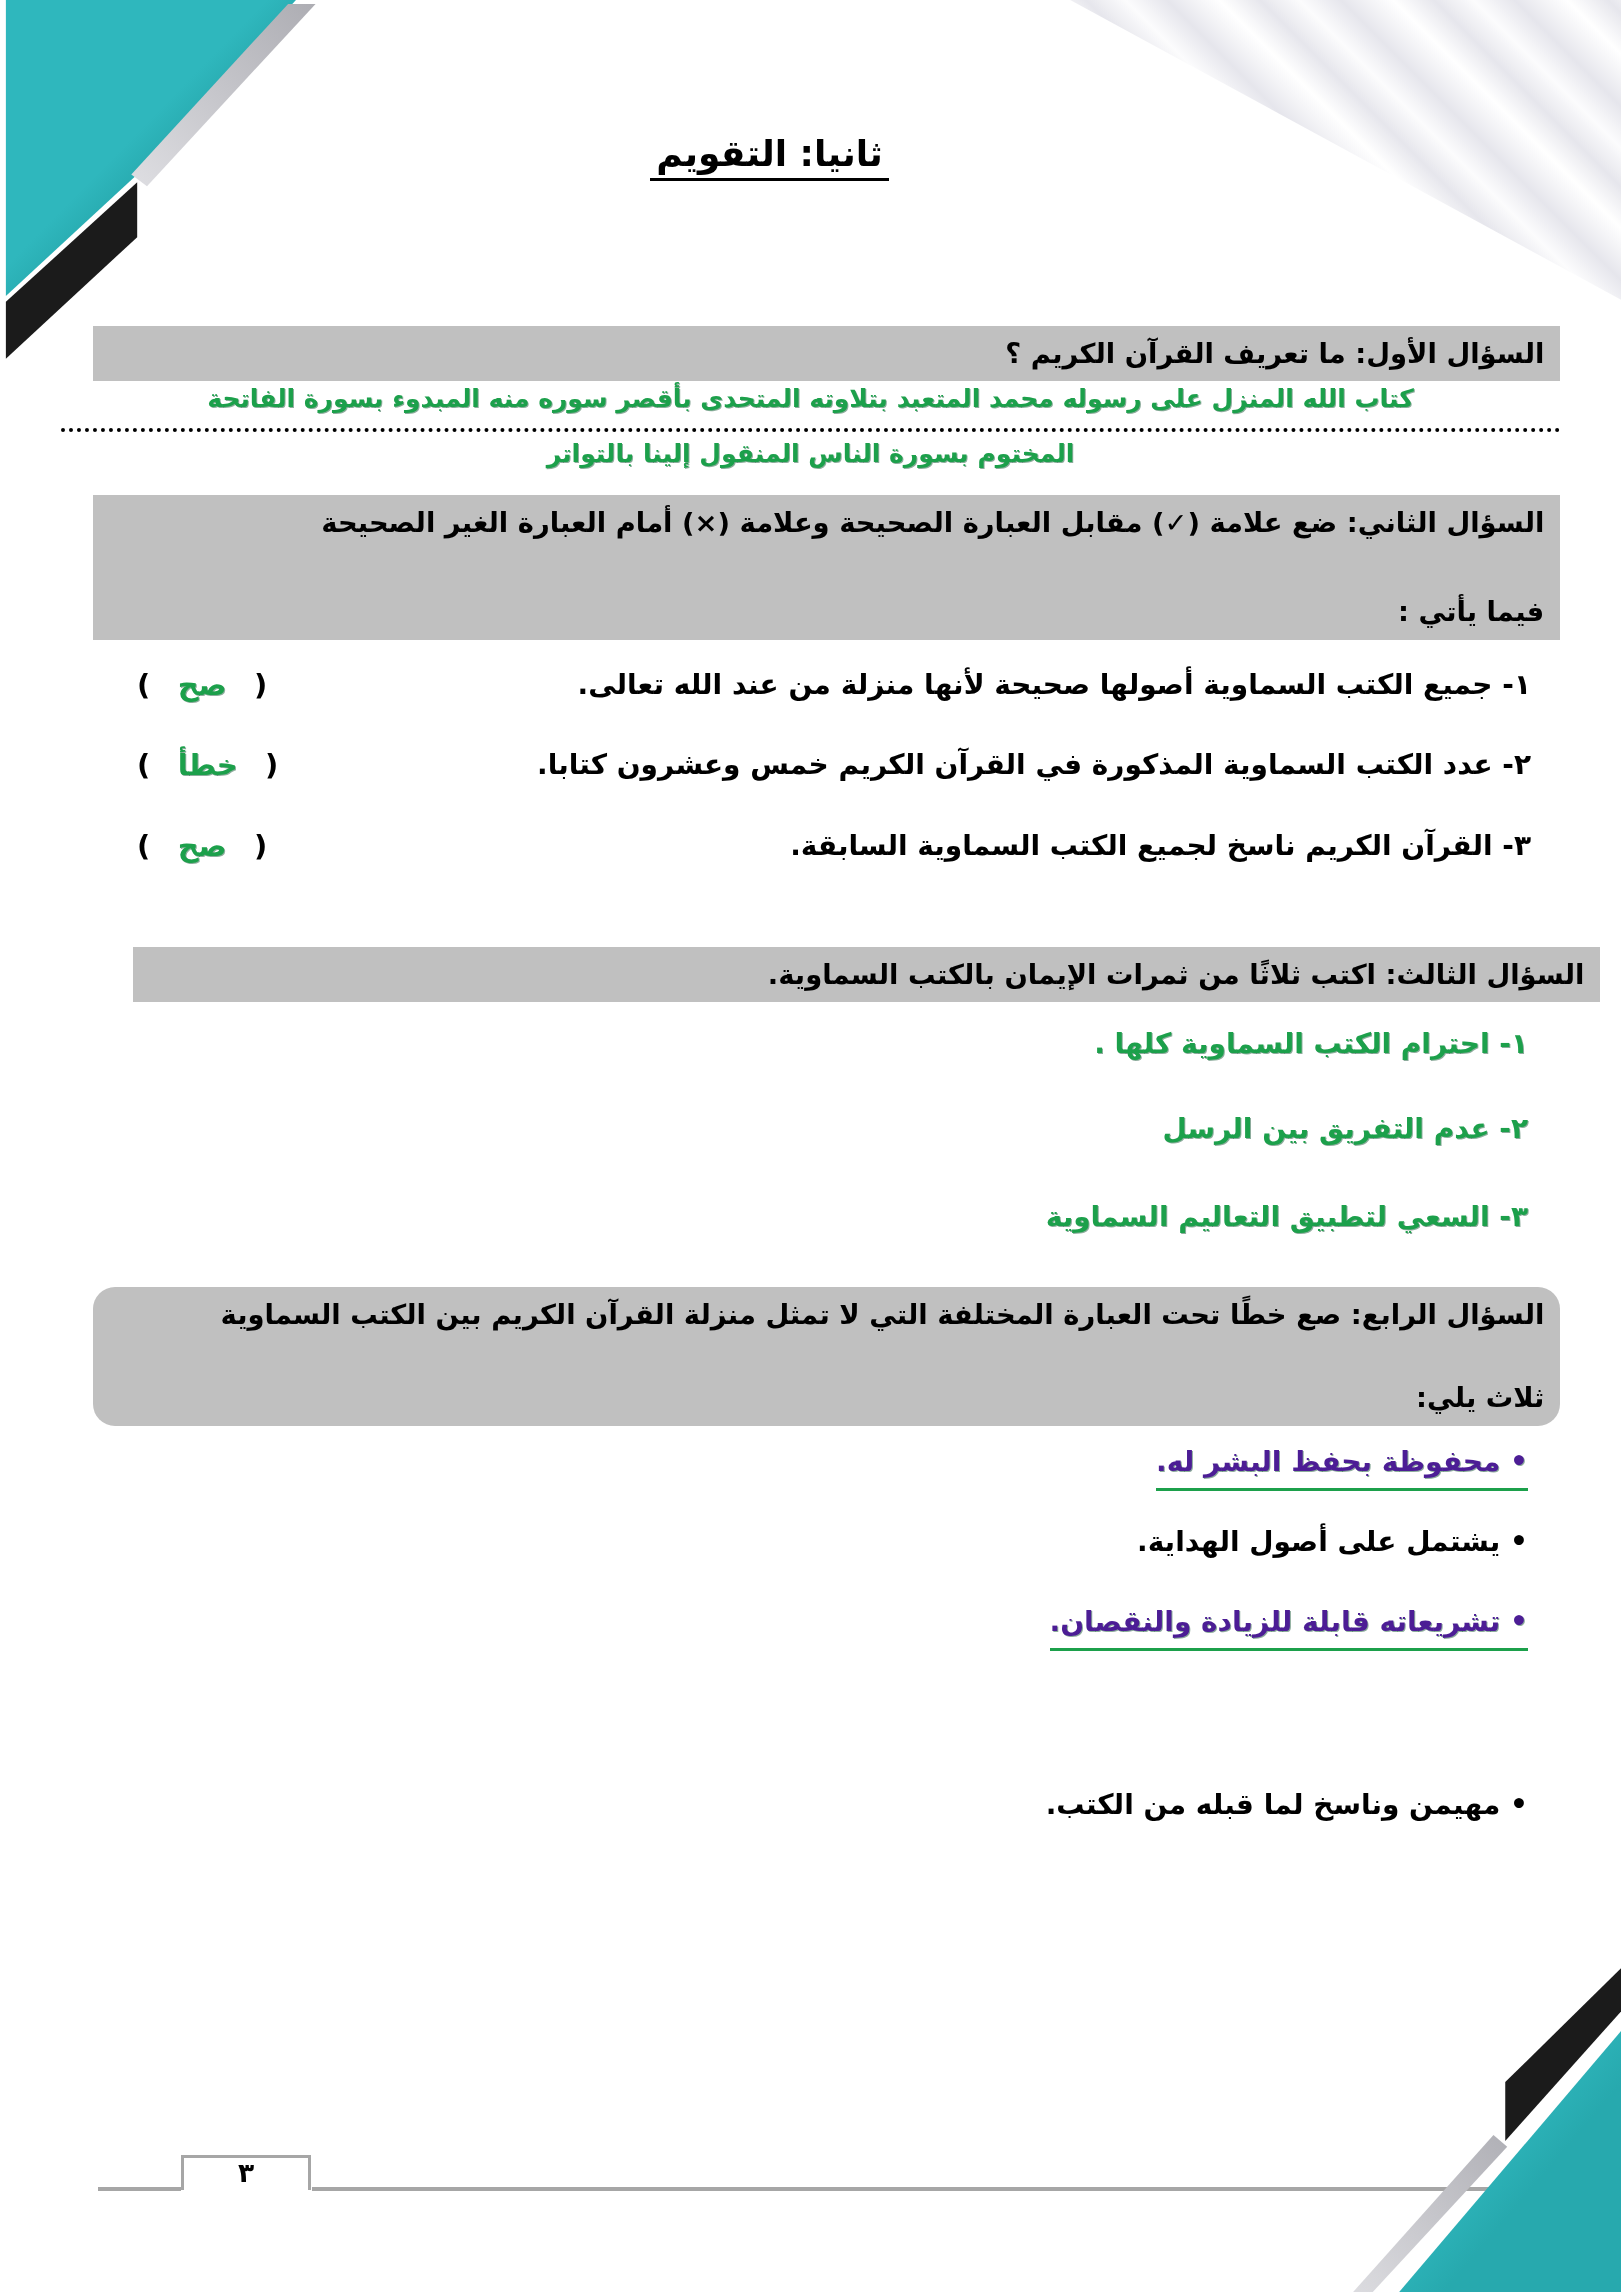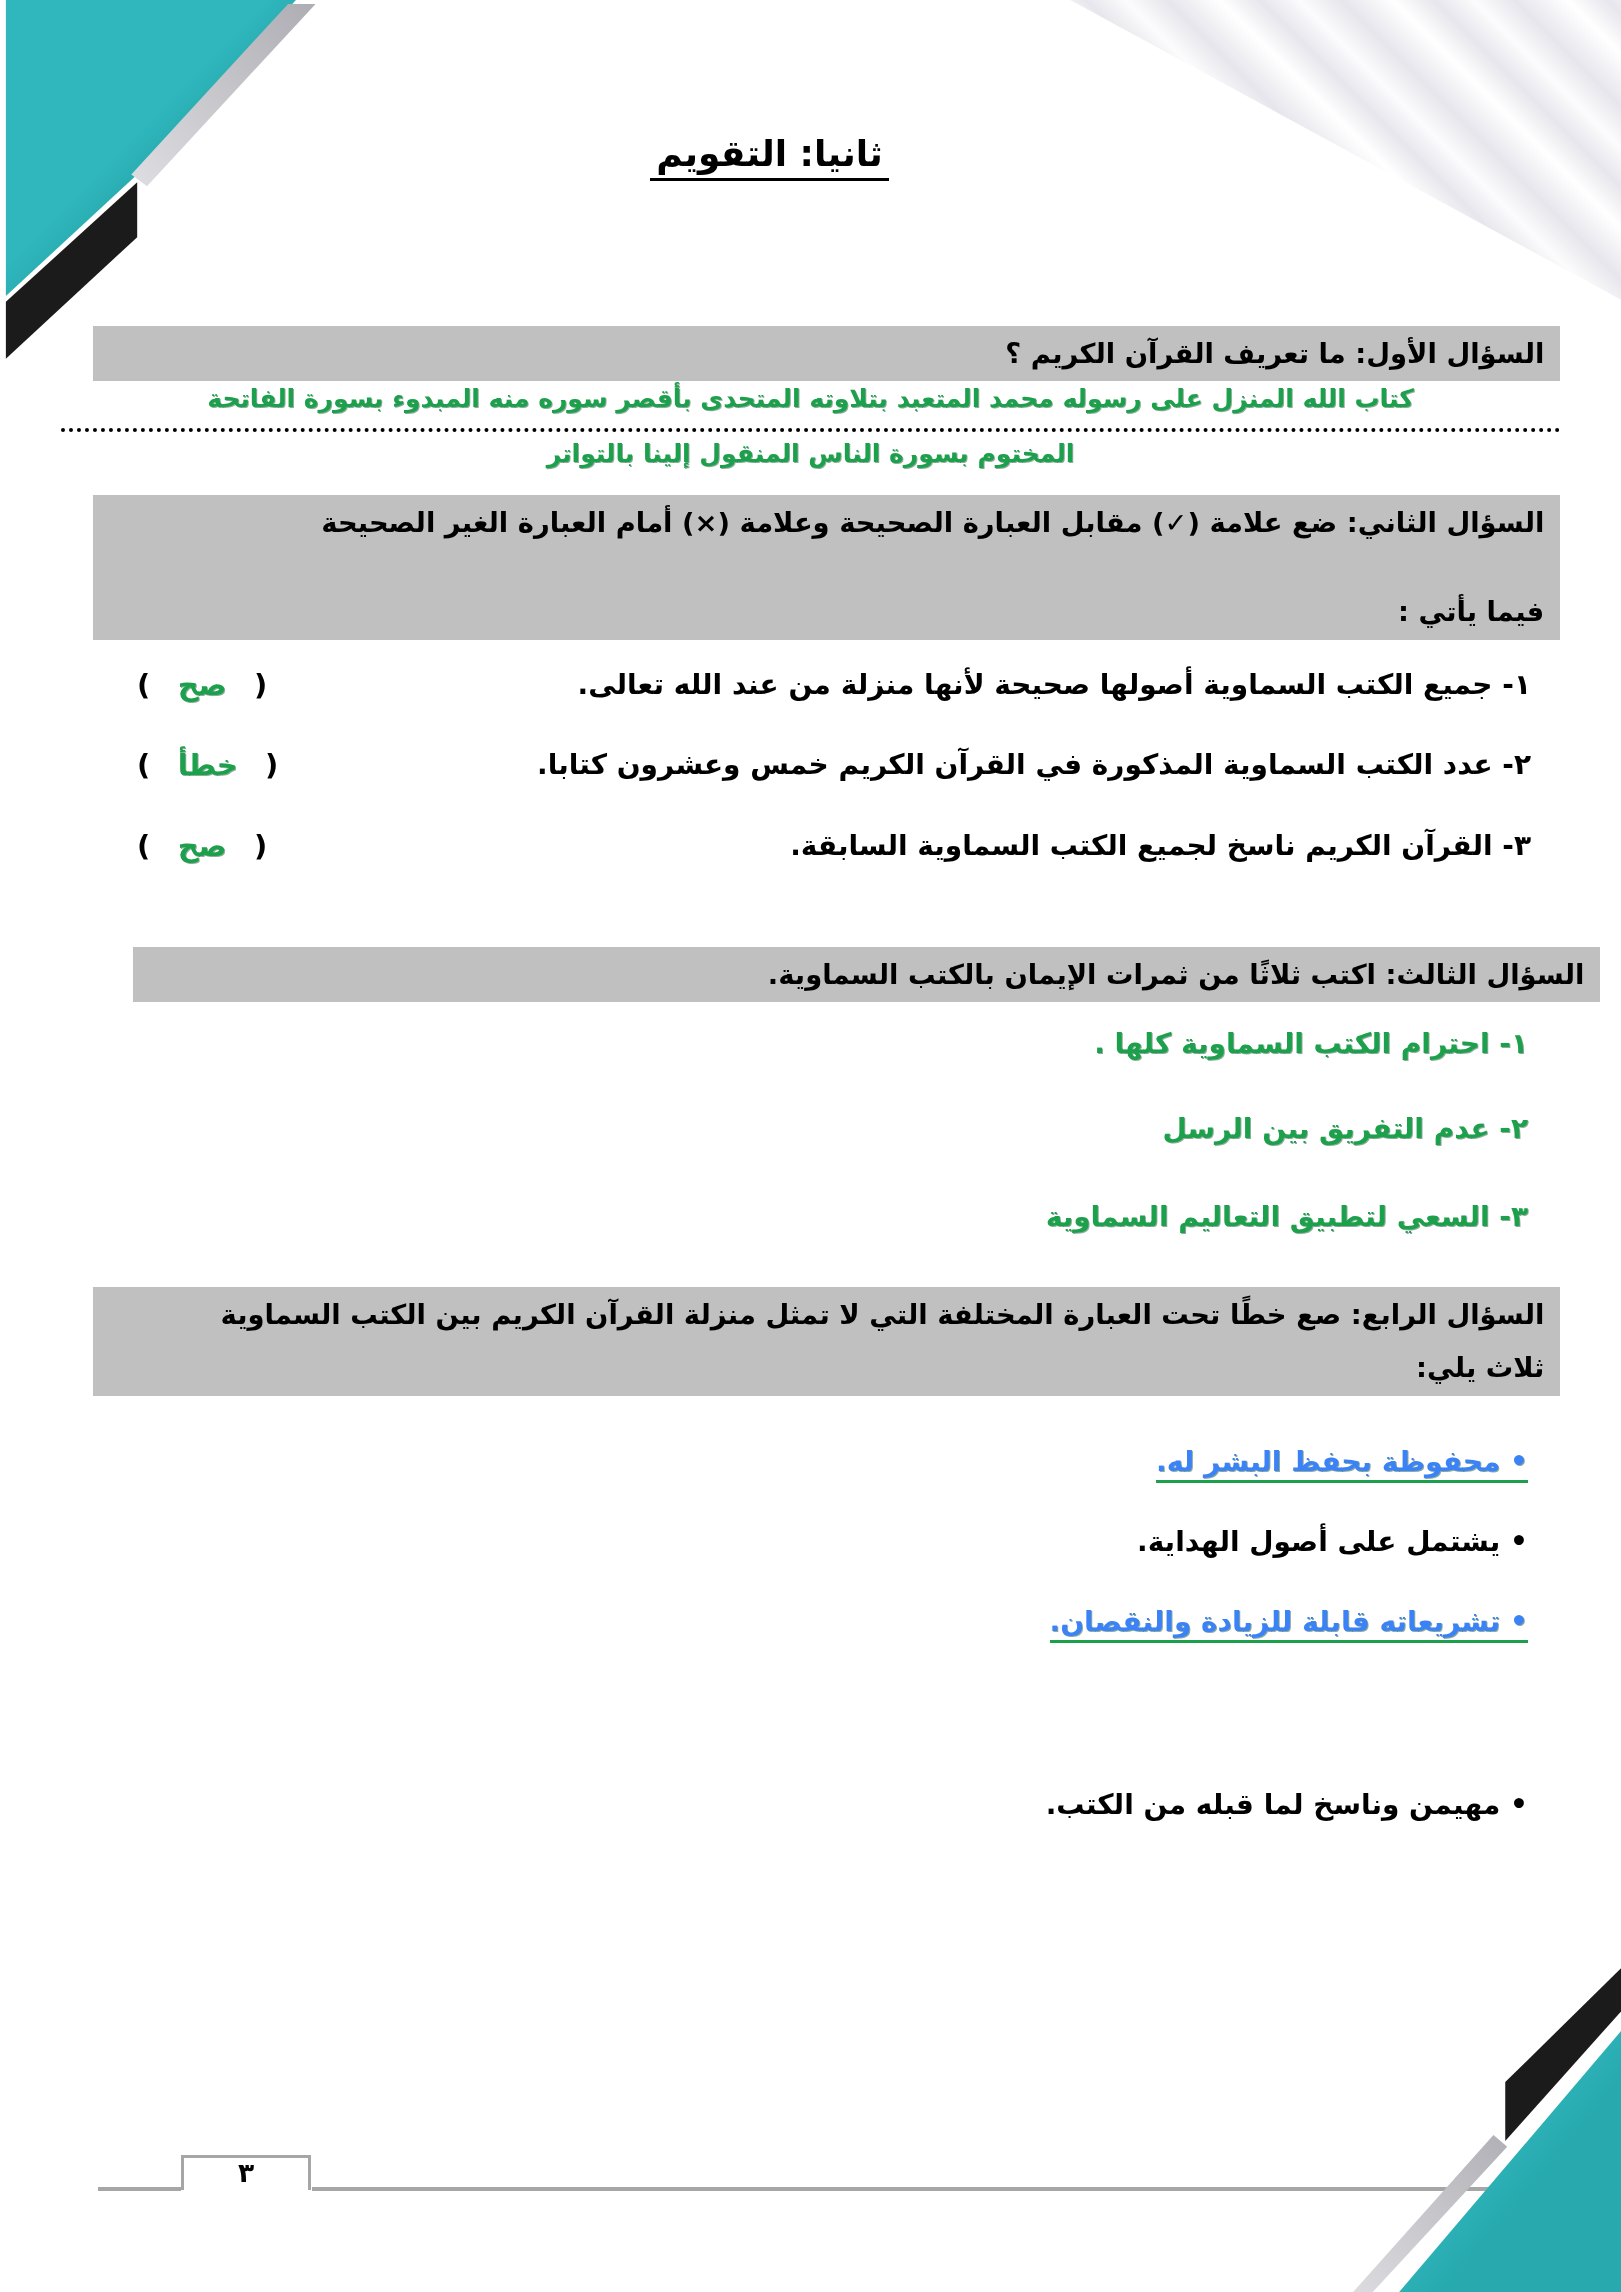--- a/index.html
+++ b/index.html
@@ -36,22 +36,22 @@
   .dotted-line { position:absolute; left:61px; width:1500px; height:0; border-top:4.9px dotted #000; }
   
   .tf-row {
     position:absolute; left:93px; width:1467px; box-sizing:border-box;
     direction:rtl; display:flex; justify-content:space-between; align-items:center;
     font-size:28px; padding:0 29px 0 44px;
   }
   .tf-answer { direction:ltr; display:inline-flex; gap:27.4px; font-size:29px; }
   
   .r-item { position:absolute; right:93px; direction:rtl; text-align:right; font-size:28px; }
-  .u-green { color:#3b82f6; text-shadow:1px 1px 0 rgba(0,70,35,0.45);
-             border-bottom:3.9px solid #1ca04b; padding-bottom:2px; display:inline-block; }
+  .u-green { color:#4c1d95; text-shadow:1px 1px 0 rgba(0,70,35,0.45);
+             border-bottom:3.9px solid #1ca04b; padding-bottom:10px; display:inline-block; }
   
   .foot-line { position:absolute; height:3.9px; background:#a6a6a6; }
   .page-tab {
     position:absolute; left:181px; top:2155px; width:130px; height:35px;
     border:3.9px solid #a6a6a6; border-bottom:none; box-sizing:border-box;
     background:#fff; text-align:center; font-size:26.5px; line-height:29px;
   }
 </style>
 </head>
 <body>
@@ -139,21 +139,21 @@
     </span>
   </div>
 
   <div class="bar" style="top:947px; height:55px;margin-left:40px;">
     <span>السؤال الثالث: اكتب ثلاثًا من ثمرات الإيمان بالكتب السماوية.</span>
   </div>
   <div class="r-item green" style="top:1027px;">١- احترام الكتب السماوية كلها .</div>
   <div class="r-item green" style="top:1112px;">٢- عدم التفريق بين الرسل</div>
   <div class="r-item green" style="top:1200px;">٣- السعي لتطبيق التعاليم السماوية</div>
 
-  <div class="bar two-line" style="top:1287px; height:109px;">
+  <div class="bar two-line" style="top:1287px; height:139px;border-radius:22px;">
     <span>السؤال الرابع: صع خطًا تحت العبارة المختلفة التي لا تمثل منزلة القرآن الكريم بين الكتب السماوية</span>
     <span>ثلاث يلي:</span>
   </div>
 
   <div class="r-item" style="top:1445px;">
     <span class="u-green">
       <span>•</span>
       <span>محفوظة بحفظ البشر له.</span>
     </span>
   </div>

